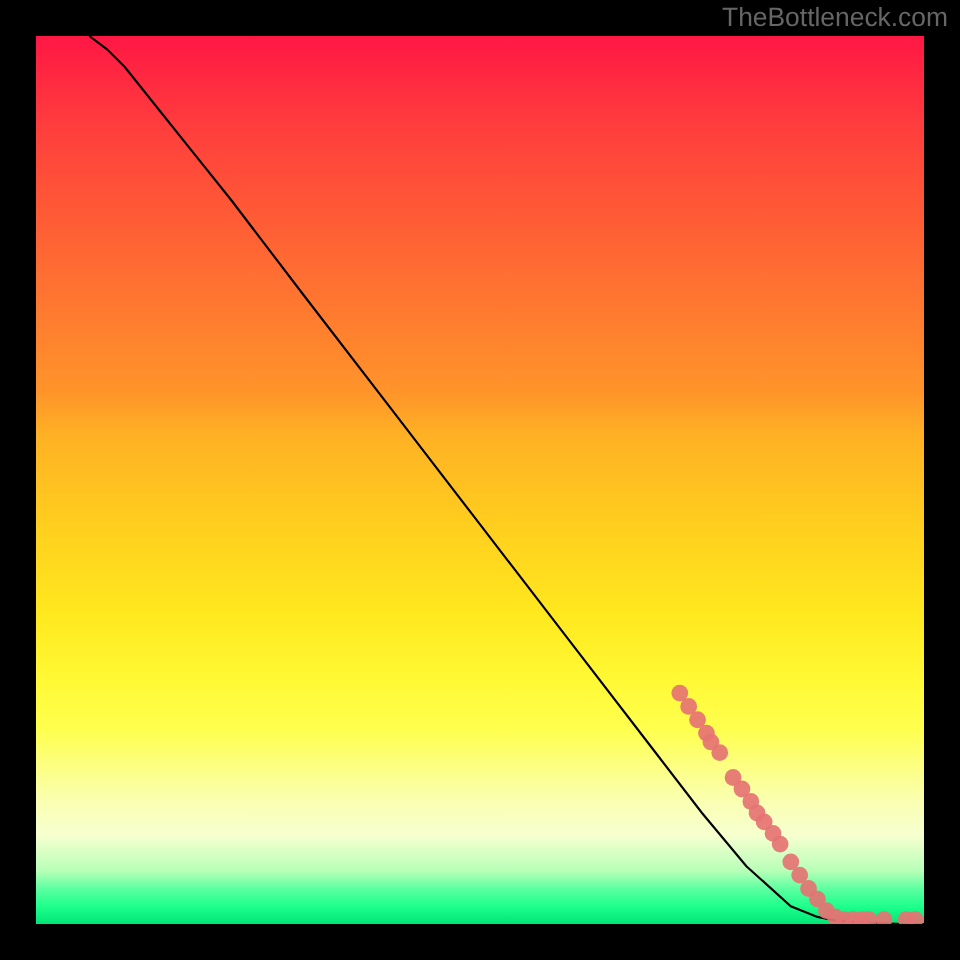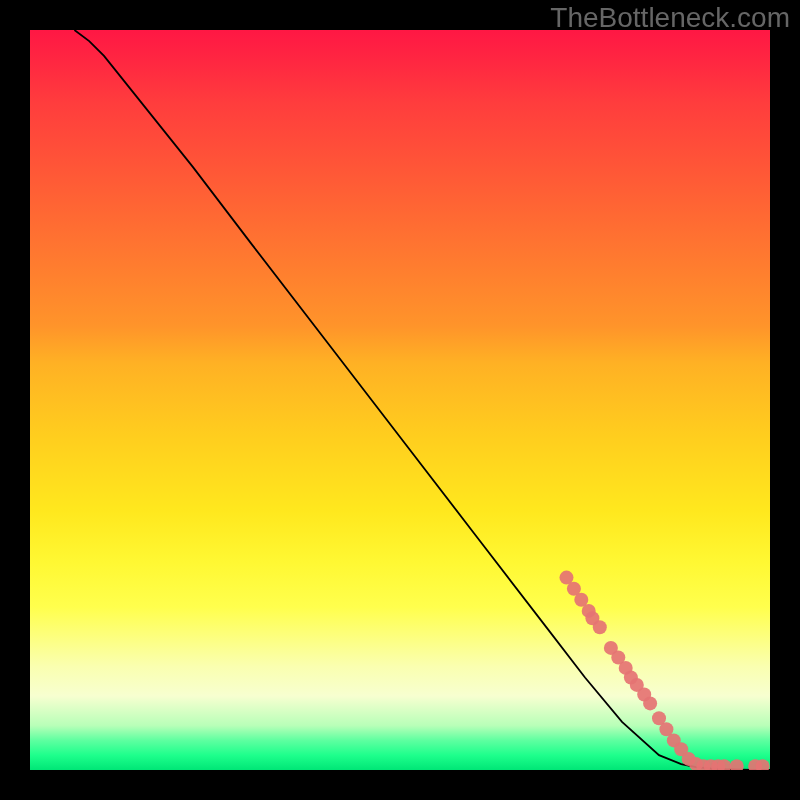--- a/index.html
+++ b/index.html
@@ -9,21 +9,21 @@
     background: #000;
     position: relative;
     font-family: Arial, sans-serif;
     overflow: hidden;
   }
   .watermark {
     position: absolute;
     top: 2px;
     right: 10px;
     color: #666;
-    font-size: 28px;
+    font-size: 22px;
     font-weight: 500;
     z-index: 10;
   }
   .plot-area {
     position: absolute;
     left: 30px;
     top: 30px;
     width: 740px;
     height: 740px;
   }

